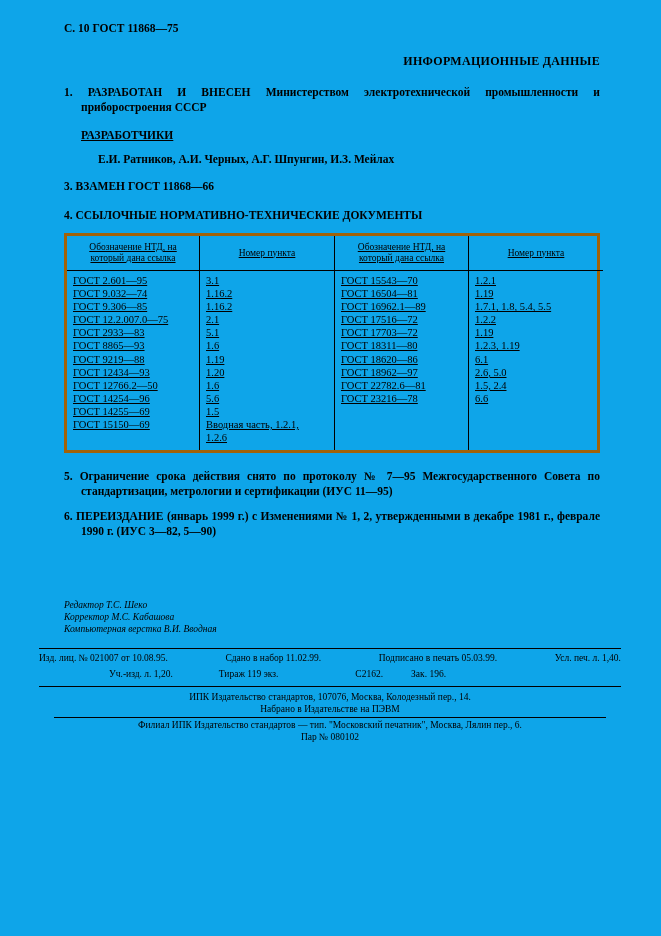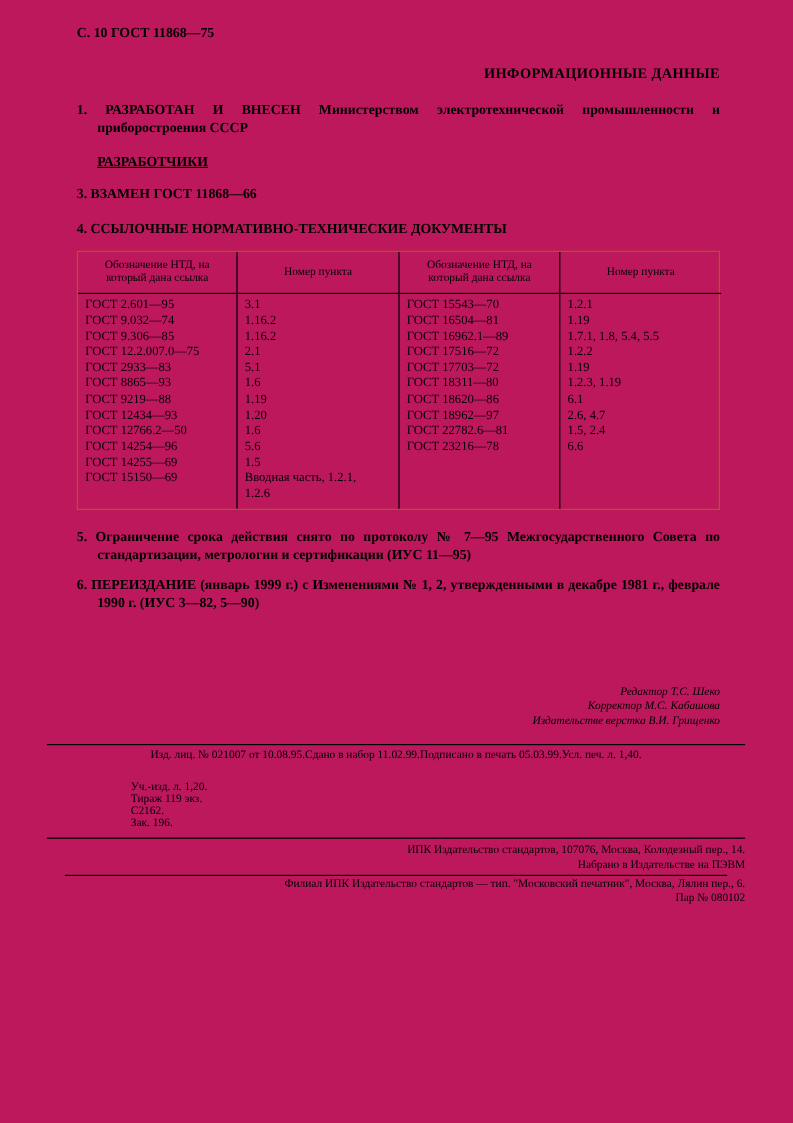--- a/index.html
+++ b/index.html
@@ -1,68 +1,69 @@
 <!DOCTYPE html>
 <html><head>
 <meta charset="utf-8">
 <style>
   html,body{margin:0;padding:0;background:#e8e8e8;}
   .page{
-    width:661px;height:936px;background:#be185d;color:#000;
+    width:661px;height:936px;background:#0ea5e9;color:#000;
     font-family:"Liberation Serif","DejaVu Serif",serif;
     position:relative;box-sizing:border-box;
     padding:22px 61px 0 64px;
     margin:0 auto;overflow:hidden;
   }
   .hdr{font-weight:bold;font-size:11.5px;}
   .doc-title{text-align:right;font-weight:bold;font-size:12px;margin-top:20px;letter-spacing:.3px;}
   .item{font-weight:bold;font-size:11.5px;line-height:15px;text-align:justify;
         padding-left:17px;text-indent:-17px;margin-top:14px;}
   .item.first{margin-top:16px;}
   .subhead{font-weight:bold;font-size:11.5px;margin-top:14px;padding-left:17px;text-decoration:underline;}
   .devnames{font-weight:bold;font-size:11.5px;margin-top:12px;padding-left:34px;}
   
-  .reftable{margin-top:10px;border:1px solid #a16207;display:grid;
-            grid-template-columns:133px 135px 134px 134px;font-size:10.5px;}
+  .reftable{margin-top:10px;border:3px solid #a16207;display:grid;
+            grid-template-columns:133px 135px 134px 134px;font-size:10.5px;text-decoration:underline;}
   .thcell{border-bottom:1px solid #000;font-size:9.5px;text-align:center;
           display:flex;align-items:center;justify-content:center;
           padding:4px 10px;min-height:26px;line-height:11px;}
   .tbcell{padding:3px 0 6px 6px;line-height:13.1px;}
   .bR{border-right:1px solid #000;}
   .numcol .tline{max-width:105px;}
   
-  .colophon{margin-top:60px;text-align:right;font-style:italic;font-size:9.5px;line-height:12px;}
+  .colophon{margin-top:60px;text-align:left;font-style:italic;font-size:9.5px;line-height:12px;}
   
   .wide{margin-left:-25px;width:582px;}
   .rule{border-top:1px solid #000;height:0;}
   .r1{margin-top:13px;}
-  .imp1{display:flex;justify-content:center;font-size:9.5px;margin-top:4px;}
-  .imp2{display:flex;font-size:9.5px;margin-top:16px;padding-left:70px;flex-direction:column;}
+  .imp1{display:flex;justify-content:space-between;font-size:9.5px;margin-top:4px;}
+  .imp2{display:flex;font-size:9.5px;margin-top:6px;padding-left:70px;}
   .imp2 span:nth-child(1){margin-right:46px;}
   .imp2 span:nth-child(2){margin-right:77px;}
   .imp2 span:nth-child(3){margin-right:28px;}
   .r2{margin-top:7px;}
-  .pub{font-size:9.5px;text-align:right;line-height:11.5px;}
+  .pub{font-size:9.5px;text-align:center;line-height:11.5px;}
   .pub1{margin-top:5px;}
   .r3{margin-top:2px;margin-left:15px;margin-right:15px;}
   .pub3{margin-top:2px;}
 </style>
 </head>
 <body>
 
 <div class="page">
 
   <div class="hdr">С. 10 ГОСТ 11868—75</div>
 
   <div class="doc-title">ИНФОРМАЦИОННЫЕ ДАННЫЕ</div>
 
   <div class="item first">1. РАЗРАБОТАН И ВНЕСЕН Министерством электротехнической промышленности и приборостроения СССР</div>
 
   <div class="subhead">РАЗРАБОТЧИКИ</div>
 
+  <div class="devnames">Е.И. Ратников, А.И. Черных, А.Г. Шпунгин, И.З. Мейлах</div>
 
 
   <div class="item">3. ВЗАМЕН ГОСТ 11868—66</div>
 
   <div class="item">4. ССЫЛОЧНЫЕ НОРМАТИВНО-ТЕХНИЧЕСКИЕ ДОКУМЕНТЫ</div>
 
   <div class="reftable">
     <div class="thcell bR">Обозначение НТД, на который дана ссылка</div>
     <div class="thcell bR">Номер пункта</div>
     <div class="thcell bR">Обозначение НТД, на который дана ссылка</div>
@@ -109,34 +110,34 @@
         <div class="tline">ГОСТ 23216—78</div>
       </div>
     <div class="tbcell numcol">
         <div class="tline">1.2.1</div>
         <div class="tline">1.19</div>
         <div class="tline">1.7.1, 1.8, 5.4, 5.5</div>
         <div class="tline">1.2.2</div>
         <div class="tline">1.19</div>
         <div class="tline">1.2.3, 1.19</div>
         <div class="tline">6.1</div>
-        <div class="tline">2.6, 4.7</div>
+        <div class="tline">2.6, 5.0</div>
         <div class="tline">1.5, 2.4</div>
         <div class="tline">6.6</div>
       </div>
   </div>
 
   <div class="item" style="margin-top:16px">5. Ограничение срока действия снято по протоколу № 7—95 Межгосударственного Совета по стандартизации, метрологии и сертификации (ИУС 11—95)</div>
 
   <div class="item" style="margin-top:10px">6. ПЕРЕИЗДАНИЕ (январь 1999 г.) с Изменениями № 1, 2, утвержденными в декабре 1981 г., феврале 1990 г. (ИУС 3—82, 5—90)</div>
 
   <div class="colophon">
       <div>Редактор Т.С. Шеко</div>
       <div>Корректор М.С. Кабашова</div>
-      <div>Издательстве верстка В.И. Грищенко</div>
+      <div>Компьютерная верстка В.И. Вводная</div>
     </div>
 
   <div class="wide">
     <div class="rule r1"></div>
 
     <div class="imp1">
       <span>Изд. лиц. № 021007 от 10.08.95.</span>
       <span>Сдано в набор 11.02.99.</span>
       <span>Подписано в печать 05.03.99.</span>
       <span>Усл. печ. л. 1,40.</span>

